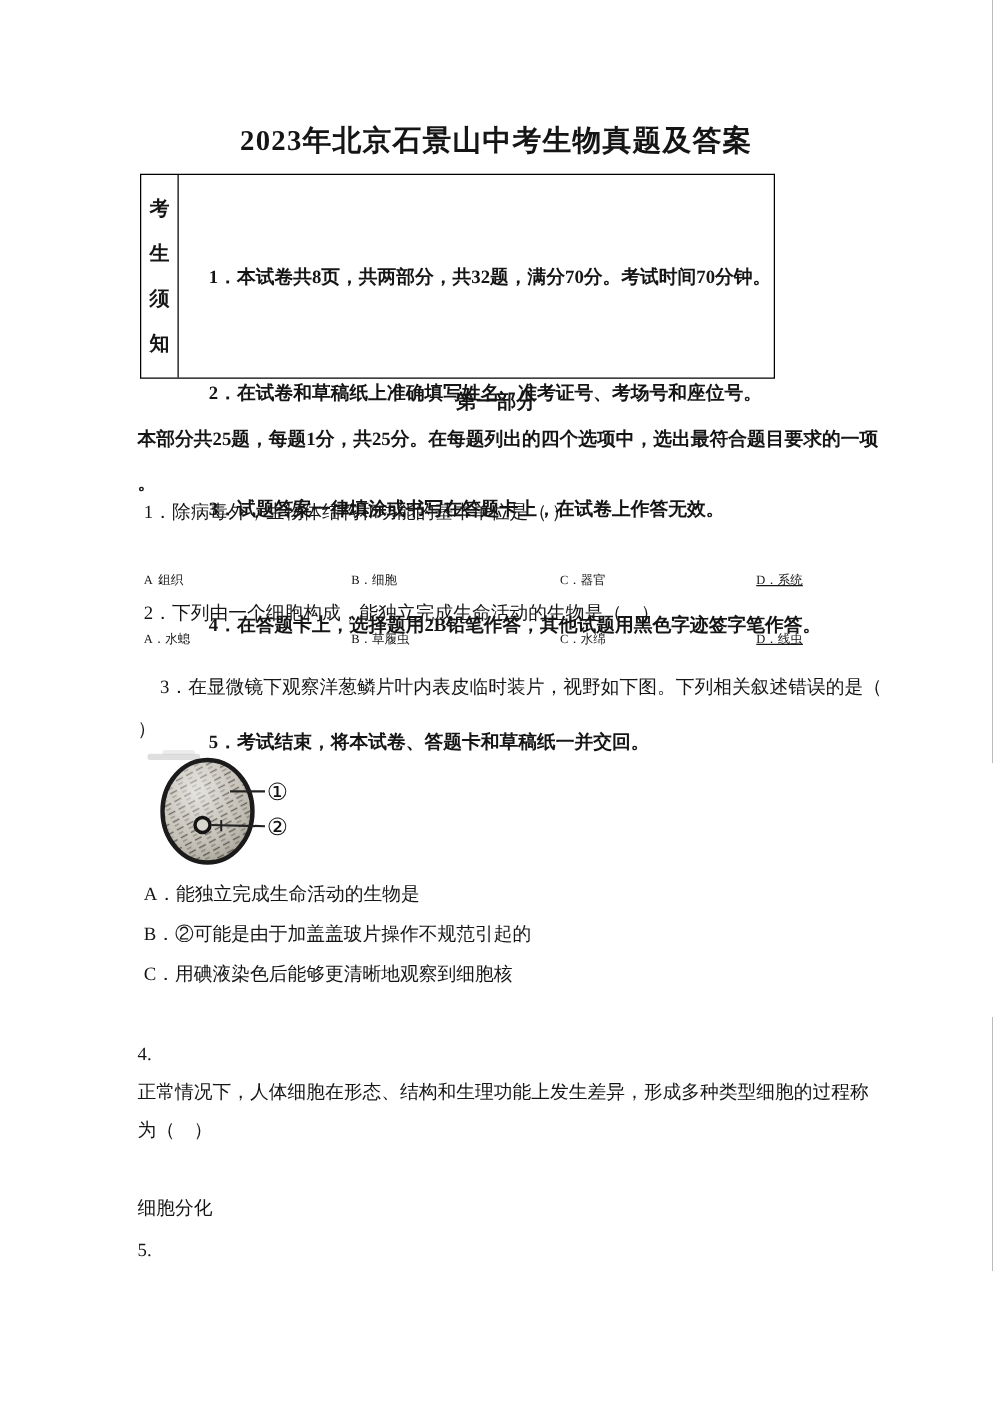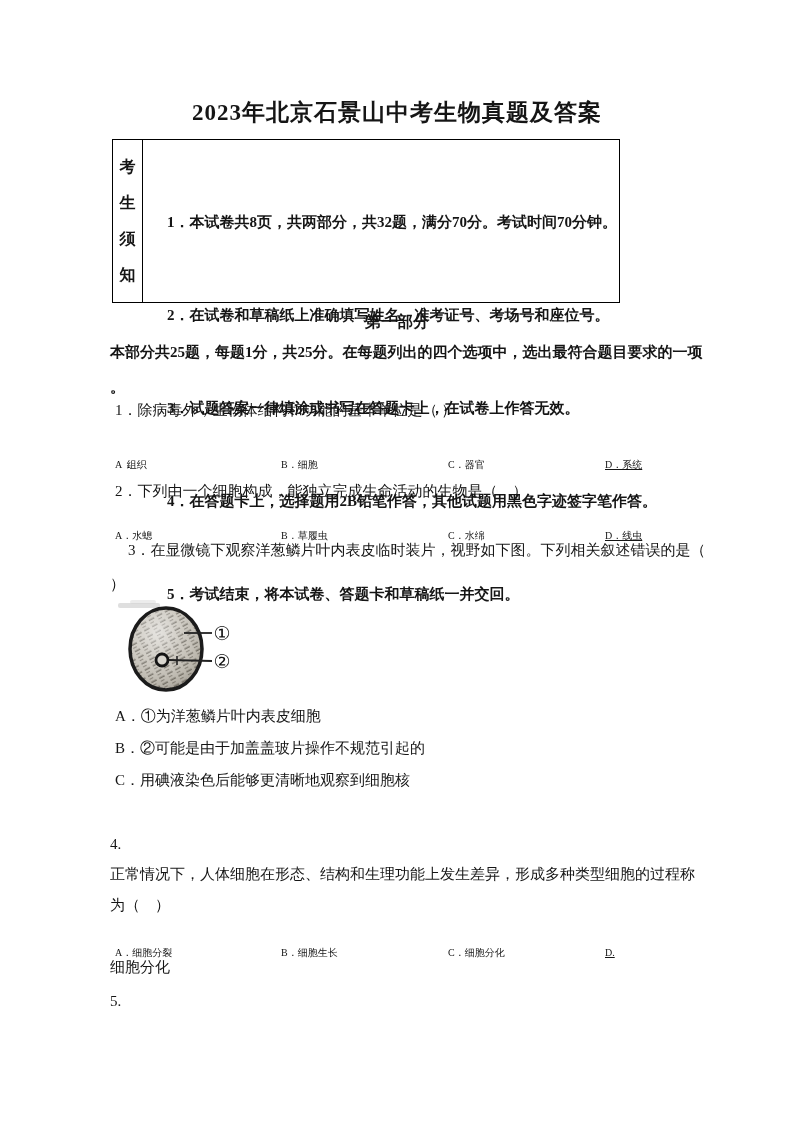--- a/index.html
+++ b/index.html
@@ -98,21 +98,21 @@
   <div class="line" style="top:400px;left:115px;text-align:center;">1．除病毒外，生物体结构和功能的基本单位是（ ）</div>
   <div class="optrow" style="top:439px;">
     <span class="col-a">A  组织</span>
     <span class="col-b">B．细胞</span>
     <span class="col-c">C．器官</span>
     <span class="col-d">D．系统</span>
   </div>
   <div class="line" style="top:453px;left:121px;">．</div>
 
   <div class="line" style="top:481px;left:115px;">2．下列由一个细胞构成，能独立完成生命活动的生物是（　）</div>
-  <div class="optrow" style="top:510px;text-align:right;">
+  <div class="optrow" style="top:486px;text-align:right;">
     <span class="col-a">A．水螅</span>
     <span class="col-b">B．草履虫</span>
     <span class="col-c">C．水绵</span>
     <span class="col-d">D．线虫</span>
   </div>
 
   <div class="line" style="top:540px;left:128px;">3．在显微镜下观察洋葱鳞片叶内表皮临时装片，视野如下图。下列相关叙述错误的是（</div>
   <div class="line" style="top:574px;left:110px;">）</div>
 
   <div class="figure-wrap">
@@ -137,30 +137,24 @@
       <ellipse cx="50" cy="52" rx="36" ry="41" fill="none" stroke="#1b1b1b" stroke-width="3.5"></ellipse>
       <circle cx="46" cy="63" r="6" fill="#d9d6cf" stroke="#141414" stroke-width="2.8"></circle>
       <line x1="68" y1="36" x2="96" y2="36" stroke="#222" stroke-width="1.8"></line>
       <line x1="53" y1="63" x2="96" y2="64" stroke="#222" stroke-width="1.8"></line>
       <line x1="61" y1="59" x2="61" y2="68" stroke="#222" stroke-width="1.6"></line>
       <text x="106" y="43" text-anchor="middle" font-size="19" fill="#111">①</text>
       <text x="106" y="71" text-anchor="middle" font-size="19" fill="#111">②</text>
     </svg>
   </div>
 
-  <div class="line" style="top:706px;left:115px;">A．①为洋葱鳞片叶内表皮细胞</div>
+  <div class="line" style="top:706px;left:115px;">A．能独立完成生命活动的生物是</div>
   <div class="line" style="top:738px;left:115px;">B．②可能是由于加盖盖玻片操作不规范引起的</div>
   <div class="line" style="top:770px;left:115px;">C．用碘液染色后能够更清晰地观察到细胞核</div>
 
   <div class="line" style="top:834px;left:110px;">4.</div>
   <div class="line" style="top:864px;left:110px;">正常情况下，人体细胞在形态、结构和生理功能上发生差异，形成多种类型细胞的过程称</div>
   <div class="line" style="top:895px;left:110px;">为（　）</div>
-  <div class="optrow" style="top:927px;">
-    <span class="col-a">A．细胞分裂</span>
-    <span class="col-b">B．细胞生长</span>
-    <span class="col-c">C．细胞分化</span>
-    <span class="col-d">D.</span>
-  </div>
   <div class="line" style="top:957px;left:110px;">细胞分化</div>
 
   <div class="line" style="top:991px;left:110px;">5.</div>
 
 </div>
 
 </body></html>

